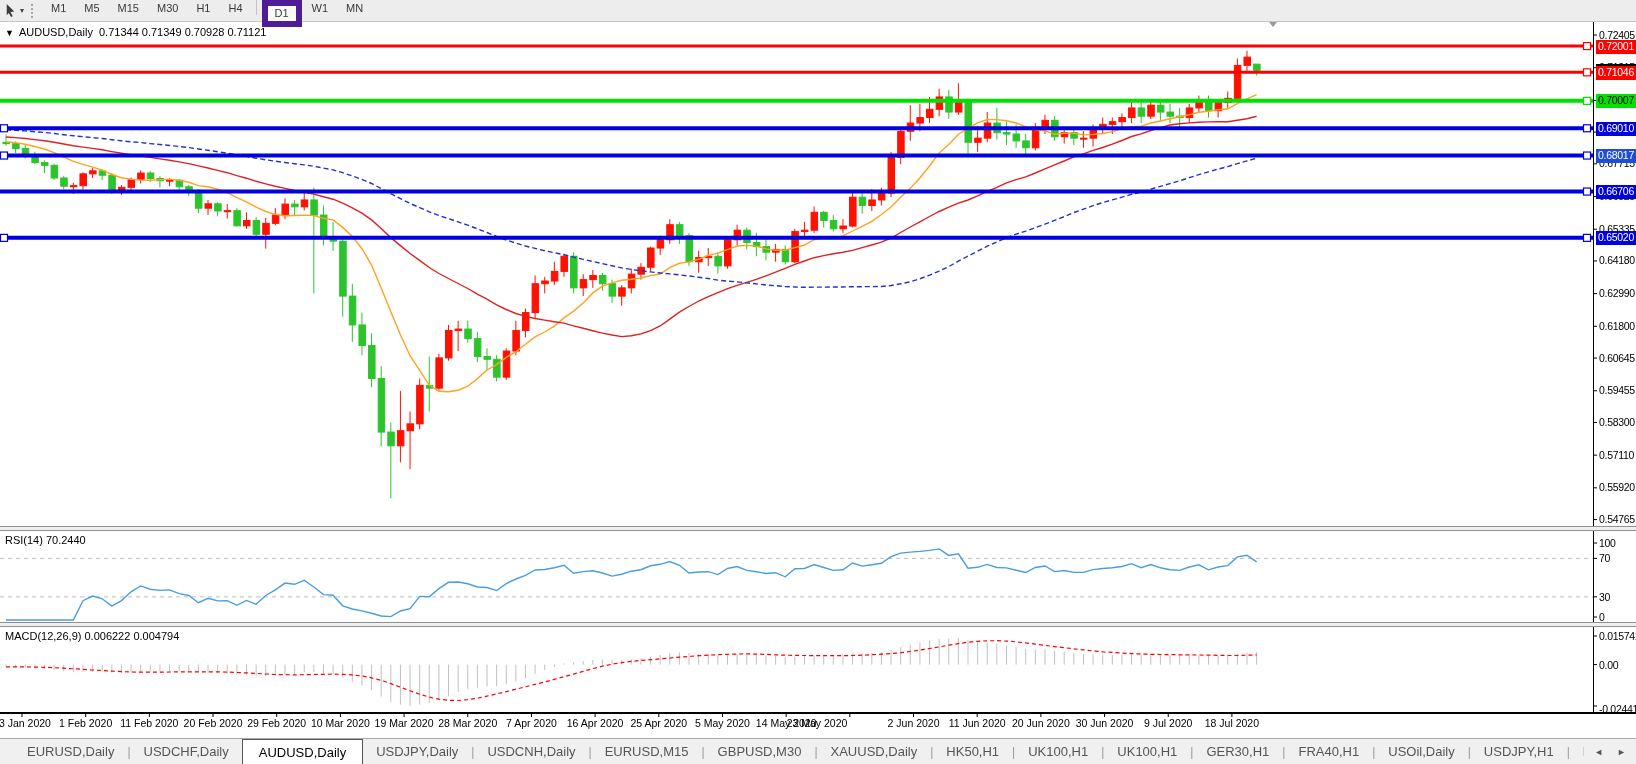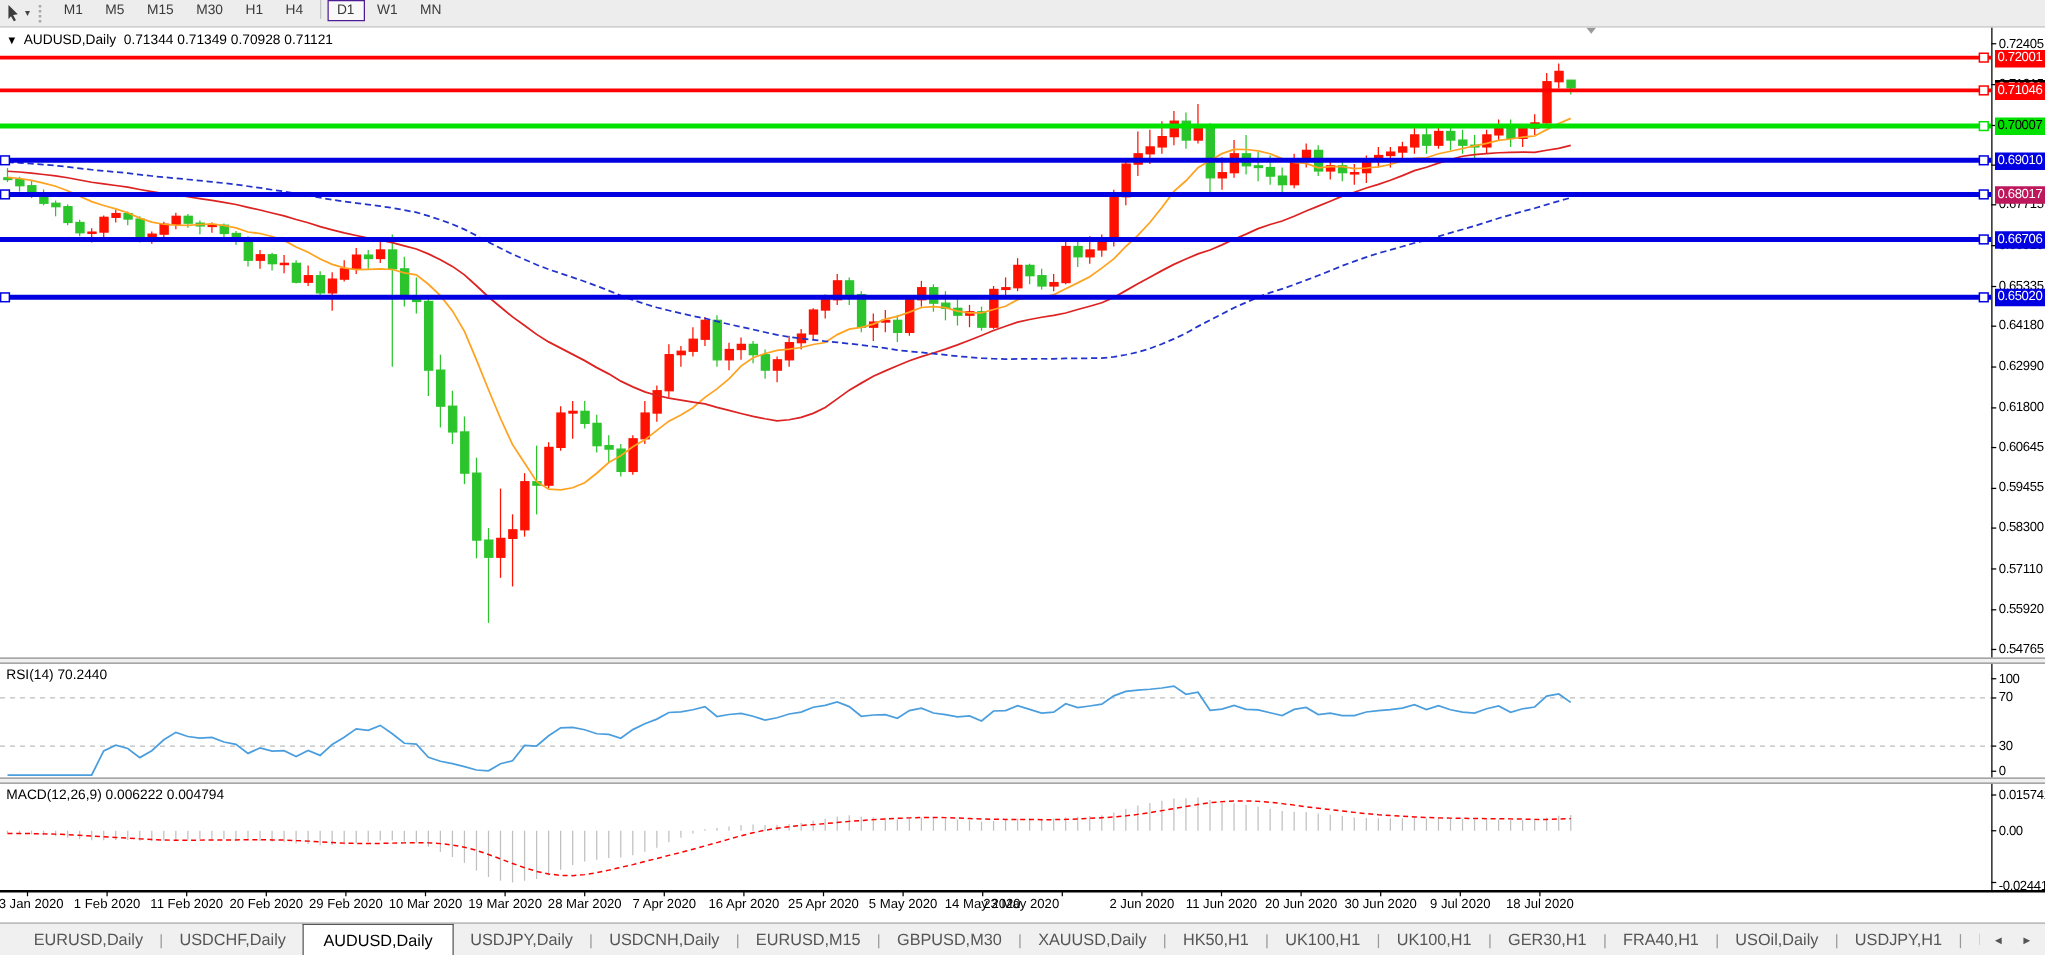--- a/index.html
+++ b/index.html
@@ -7,21 +7,21 @@
        font-family:"Liberation Sans",sans-serif;-webkit-font-smoothing:antialiased;}
   
   #toolbar{position:absolute;left:0;top:0;width:1636px;height:21px;background:#ededed;
            border-bottom:1px solid #c6c6c6;display:flex;align-items:center;z-index:40;}
   #cursor-tool{display:flex;align-items:center;padding:0 3px;height:100%;}
   #cursor-tool .caret{font-size:8px;color:#444;margin-left:2px;}
   .tb-grip{width:3px;height:14px;border-left:2px dotted #a8a8a8;margin:0 6px 0 4px;}
   .tb-sep{width:1px;height:15px;background:#c4c4c4;margin:0 4px;}
   #periods{display:flex;align-items:flex-start;height:100%;}
   .tfbtn{font-size:11px;color:#3a3a3a;padding:2px 8px;margin:0 1px;cursor:default;line-height:13px;}
-  .tfbtn.active{background:#f9f9f9;border:1px solid #4c1d95;padding:1px 7px;}
+  .tfbtn.active{background:#f9f9f9;border:6px solid #4c1d95;padding:1px 7px;}
   
   #chart-title{position:absolute;left:5px;top:26px;font-size:11px;color:#000;z-index:30;white-space:pre;}
   #chart-title .tri{font-size:9px;margin-right:5px;}
   #rsi-label{position:absolute;left:5px;top:534px;font-size:11px;color:#000;z-index:30;}
   #macd-label{position:absolute;left:5px;top:630px;font-size:11px;color:#000;z-index:30;}
   
   #chart-svg{position:absolute;left:0;top:0;z-index:10;}
   
   .pane-sep{position:absolute;left:0;width:1636px;height:3px;background:#f0f0f0;
             border-top:1px solid #8f8f8f;border-bottom:1px solid #8f8f8f;z-index:25;}
@@ -568,21 +568,21 @@
     <div class="tick-label" style="top: 513.071px;">0.54765</div>
     <div class="sub-label" style="top: 537px;">100</div>
     <div class="sub-label" style="top: 552.375px;">70</div>
     <div class="sub-label" style="top: 590.875px;">30</div>
     <div class="sub-label" style="top: 611px;">0</div>
     <div id="bid-label" style="top: 63.7715px;">0.71121</div>
     <div class="level-label" style="top: 39.5979px; background: rgb(254, 0, 0); color: rgb(255, 255, 255);">0.72001</div>
     <div class="level-label" style="top: 65.8317px; background: rgb(254, 0, 0); color: rgb(255, 255, 255);">0.71046</div>
     <div class="level-label" style="top: 94.3731px; background: rgb(0, 225, 0); color: rgb(0, 0, 0);">0.70007</div>
     <div class="level-label" style="top: 121.761px; background: rgb(0, 0, 224); color: rgb(255, 255, 255);">0.69010</div>
-    <div class="level-label" style="top: 149.038px; background: #be185d; color: rgb(255, 255, 255);">0.68017</div>
+    <div class="level-label" style="top: 149.038px; background: #1d4ed8; color: rgb(255, 255, 255);">0.68017</div>
     <div class="level-label" style="top: 185.052px; background: rgb(0, 0, 224); color: rgb(255, 255, 255);">0.66706</div>
     <div class="level-label" style="top: 231.366px; background: rgb(0, 0, 224); color: rgb(255, 255, 255);">0.65020</div>
   </div>
 <div id="date-row">
     <div class="date-label" style="left: 22px;">23 Jan 2020</div>
     <div class="date-label" style="left: 85.68px;">1 Feb 2020</div>
     <div class="date-label" style="left: 149.36px;">11 Feb 2020</div>
     <div class="date-label" style="left: 213.04px;">20 Feb 2020</div>
     <div class="date-label" style="left: 276.72px;">29 Feb 2020</div>
     <div class="date-label" style="left: 340.4px;">10 Mar 2020</div>

